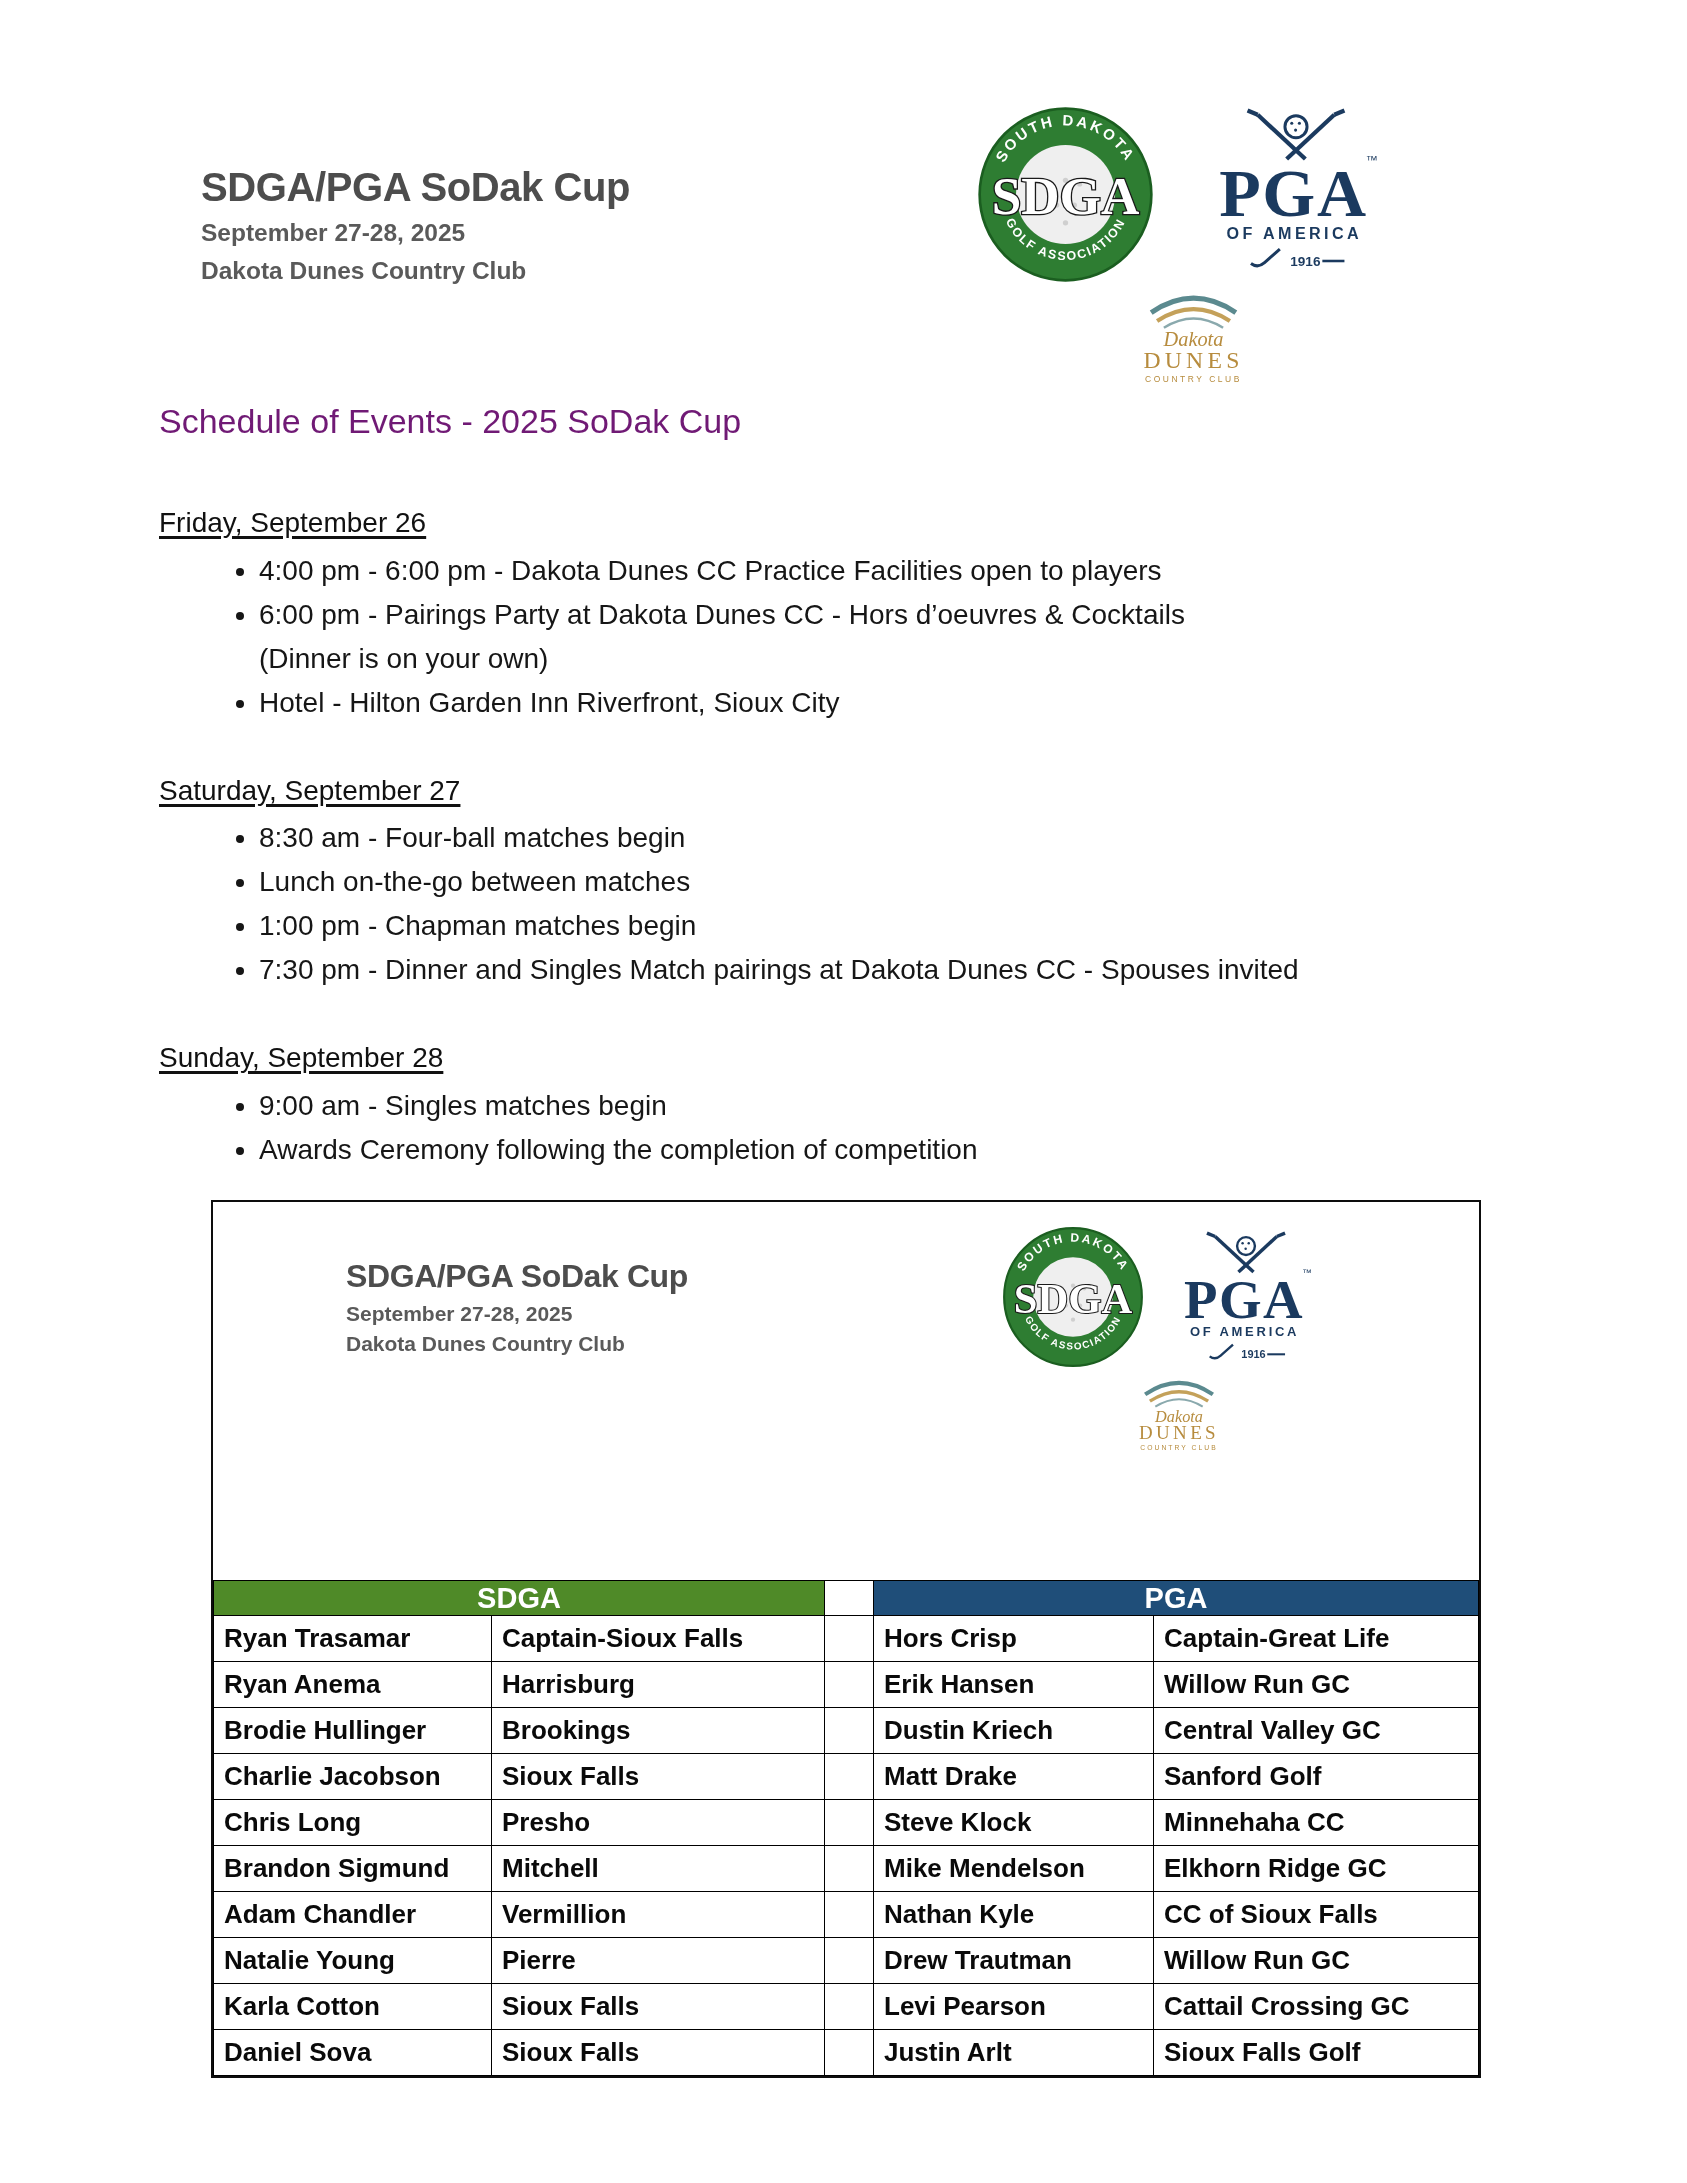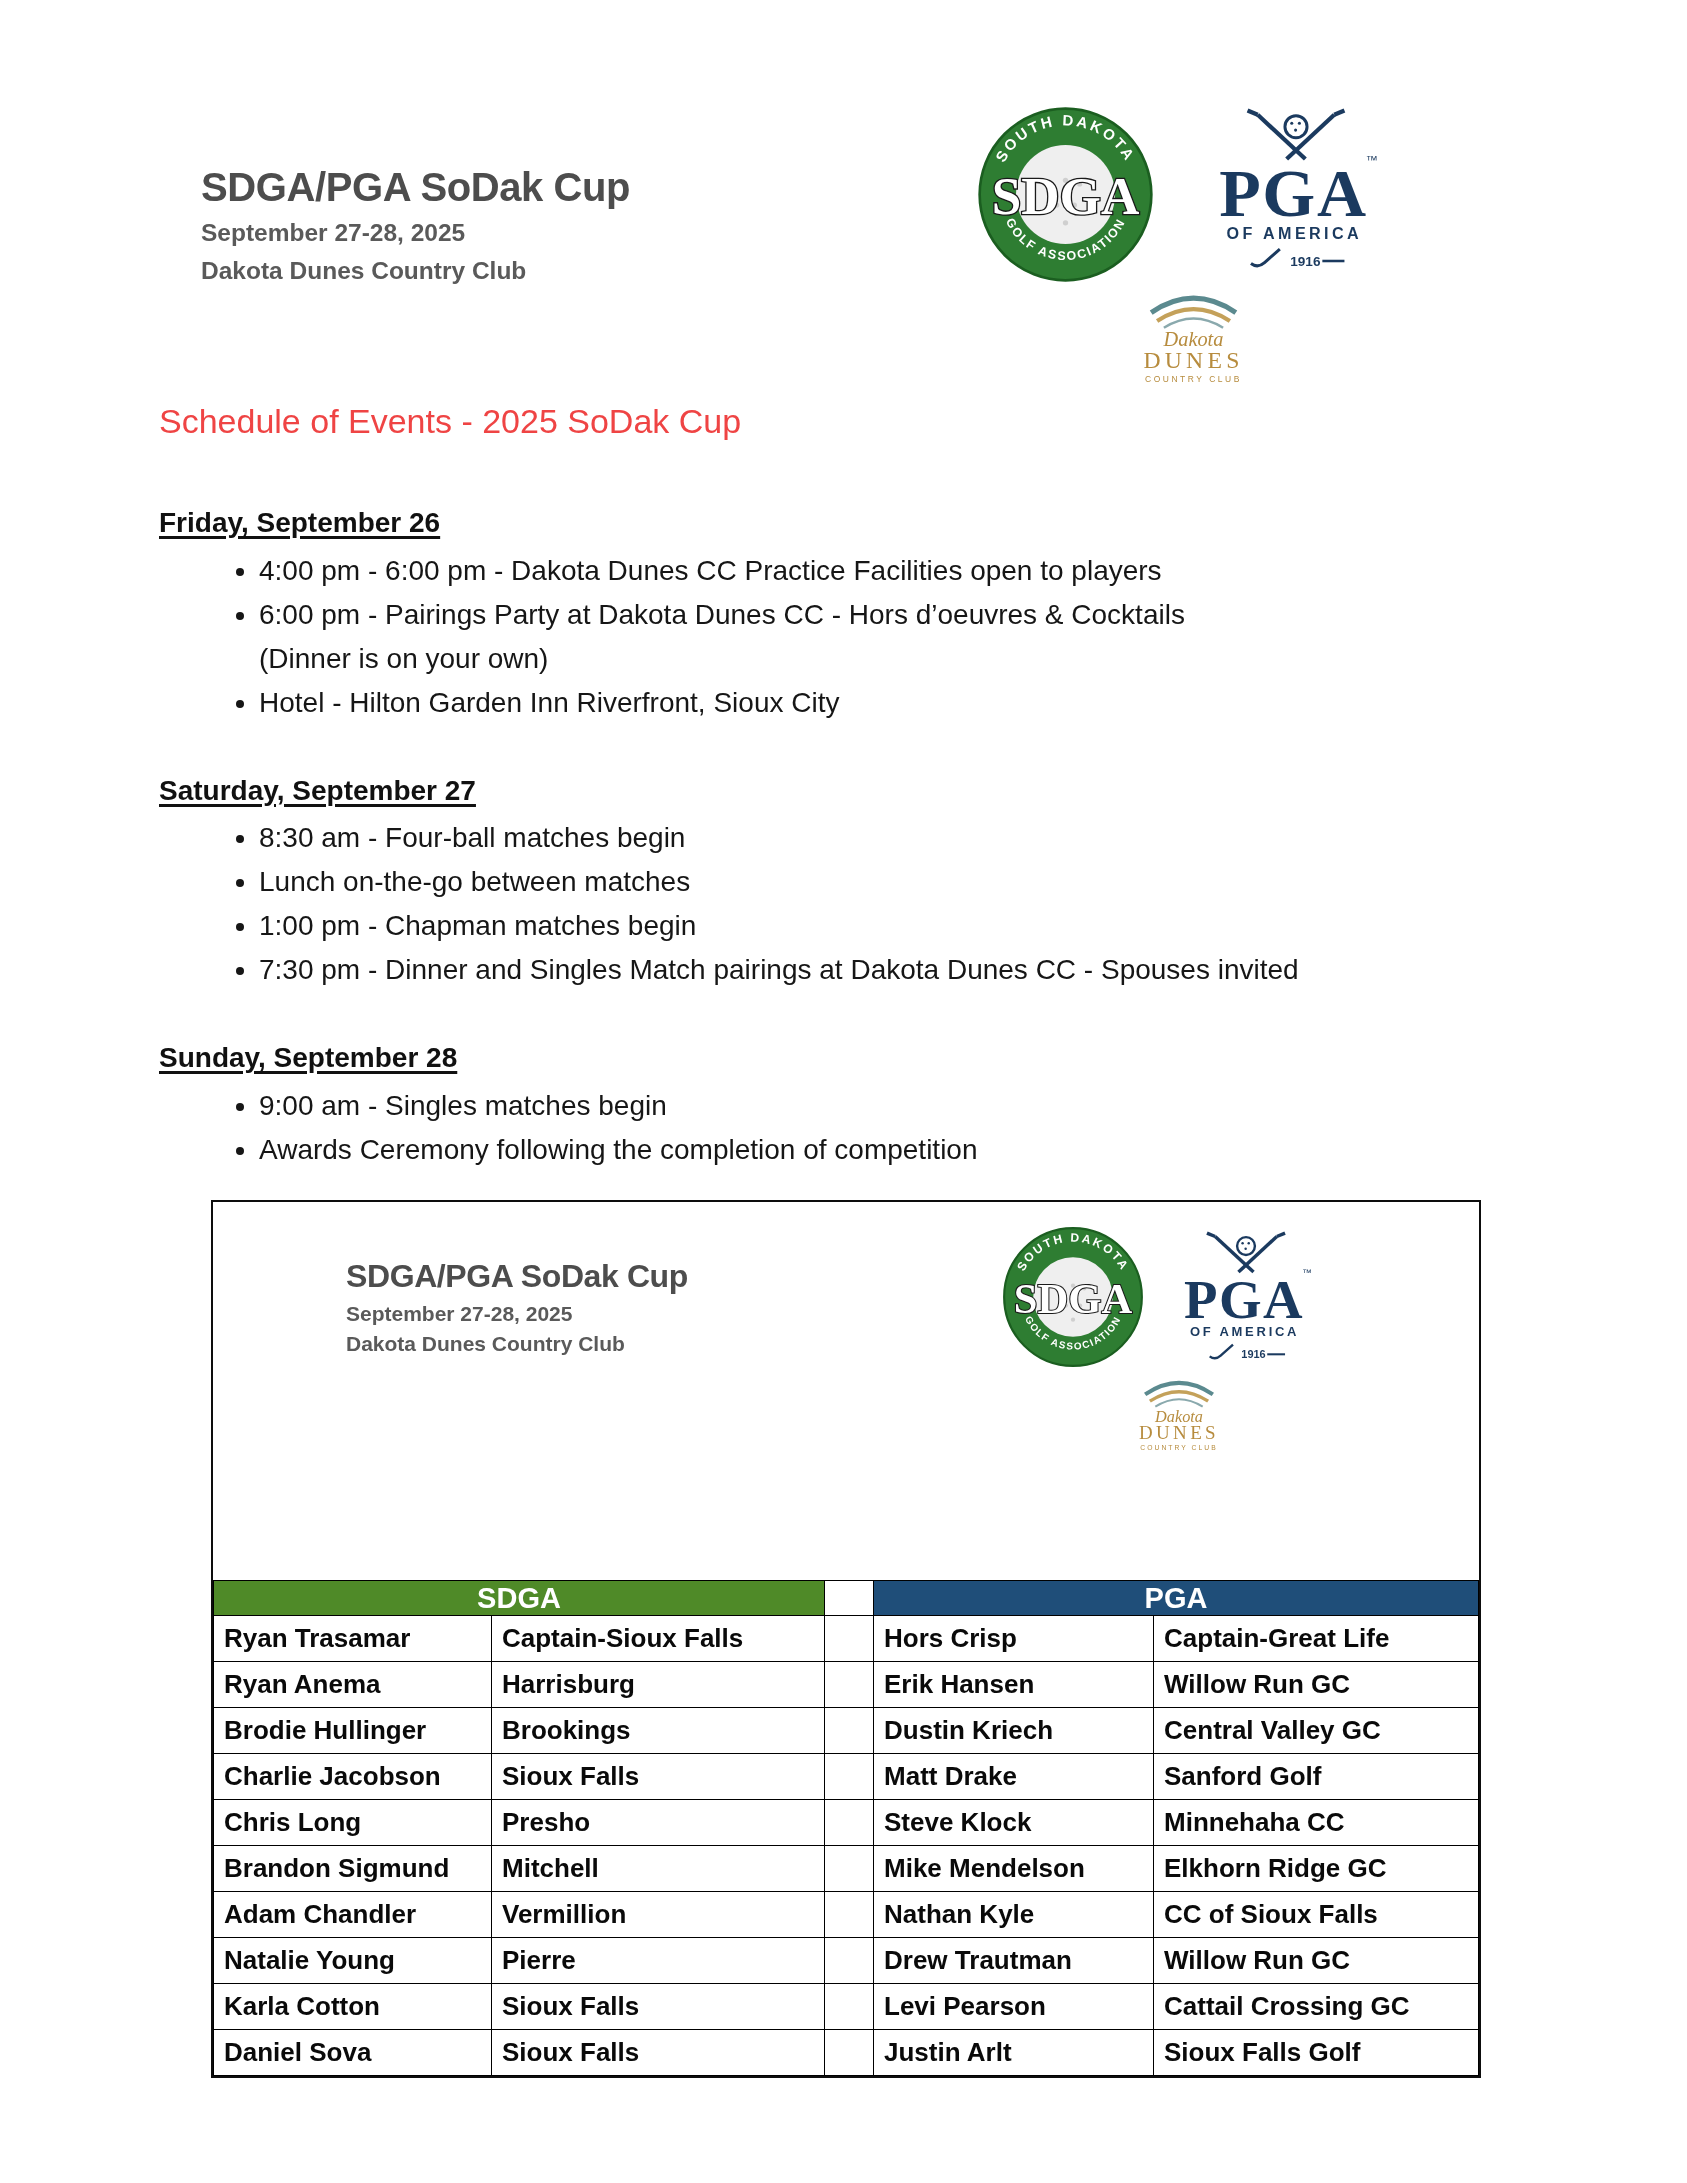--- a/index.html
+++ b/index.html
@@ -28,29 +28,29 @@
     margin-top: 9.3px;
   }
 
   .logo-sdga-main { position: absolute; left: 977px; top: 106px; width: 177px; height: 177px; }
   .logo-pga-main  { position: absolute; left: 1198px; top: 108px; width: 196px; height: 170px; }
   .logo-dunes-main{ position: absolute; left: 1130px; top: 277px; width: 127px; height: 110px; }
 
   
   .schedule-heading {
     position: absolute; left: 159px; top: 402px;
-    font-size: 34px; font-weight: 400; color: #ef4444;
+    font-size: 34px; font-weight: 400; color: #701a75;
   }
   .schedule {
     position: absolute; left: 159px; top: 503px; width: 1400px;
   }
   .day { margin-bottom: 46px; }
   .day-title {
     font-size: 28px;
-    font-weight: bold;
+    font-weight: normal;
     color: #111;
     text-decoration: underline;
     text-decoration-thickness: 2.5px;
     text-underline-offset: 4.2px;
     line-height: 39px;
     margin-bottom: 6.7px;
   }
   .day-items { list-style: disc; padding-left: 100px; }
   .day-items li { font-size: 28px; line-height: 44px; color: #161616; }
   .day-items li .line { display: block; }

